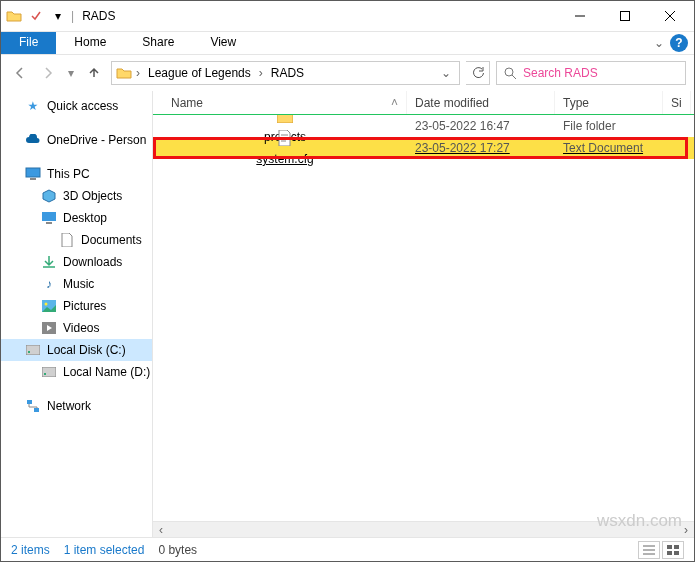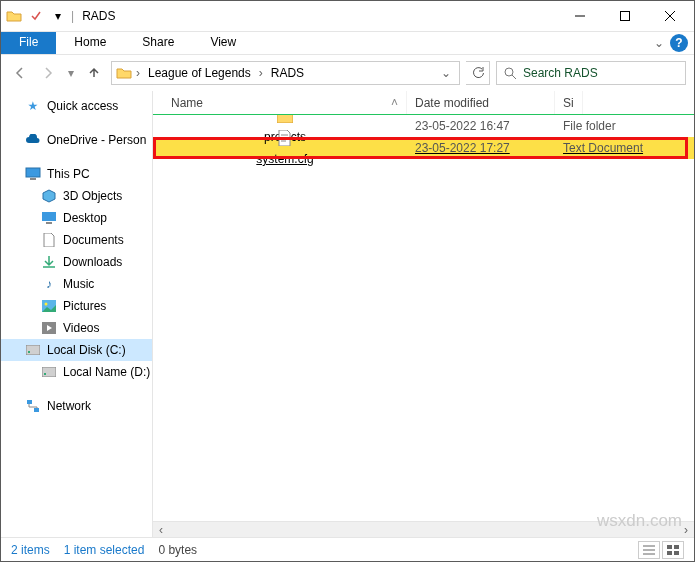--- a/index.html
+++ b/index.html
@@ -16,21 +16,21 @@
 .ribbon-right { margin-left: auto; display: flex; align-items: center; gap: 6px; padding-right: 6px; }
 .help { width: 18px; height: 18px; background: #1979ca; color: #fff; border-radius: 50%; display: flex; align-items: center; justify-content: center; font-weight: bold; }
 .addrbar { display: flex; align-items: center; height: 36px; padding: 4px 8px; gap: 6px; }
 .nav-btn { width: 22px; height: 22px; display: flex; align-items: center; justify-content: center; color: #555; }
 .nav-btn.dis { color: #bbb; }
 .crumbs { flex: 1; display: flex; align-items: center; border: 1px solid #ccc; height: 24px; padding: 0 4px; gap: 2px; }
 .crumb { padding: 2px 4px; }
 .crumb-sep { color: #666; padding: 0 2px; }
 .crumbs .right { margin-left: auto; display: flex; }
 .refresh, .search-ico { width: 24px; height: 24px; display: flex; align-items: center; justify-content: center; color: #555; border: 1px solid #ccc; border-left: none; }
-.search { width: 190px; border: 1px solid #ccc; height: 24px; display: flex; align-items: center; padding: 0 6px; color: #14532d; gap: 6px; }
+.search { width: 190px; border: 1px solid #ccc; height: 24px; display: flex; align-items: center; padding: 0 6px; color: #ec4899; gap: 6px; }
 .body { display: flex; height: calc(100% - 30px - 24px - 36px - 24px); }
 .nav { width: 152px; border-right: 1px solid #e5e5e5; padding-top: 4px; overflow-y: auto; }
 .nav-item { display: flex; align-items: center; height: 22px; padding-left: 24px; gap: 6px; white-space: nowrap; overflow: hidden; }
 .nav-item.sel { background: #cce8ff; }
 .nav-gap { height: 12px; }
 .ico { width: 16px; height: 16px; flex: none; display: flex; align-items: center; justify-content: center; }
 .main { flex: 1; display: flex; flex-direction: column; }
 .cols { display: flex; border-bottom: 1px solid #22c55e; height: 24px; align-items: center; color: #444; }
 .col { padding: 0 8px; border-right: 1px solid #f2f2f2; height: 100%; display: flex; align-items: center; gap: 4px; }
 .c-name { width: 254px; padding-left: 18px; }
@@ -183,21 +183,21 @@
     </div>
     <div class="nav-item" style="padding-left:40px">
       <span class="ico">
           <svg width="14" height="12">
             <rect x="0" y="0" width="14" height="9" fill="#3b99e0"></rect>
             <rect x="4" y="10" width="6" height="2" fill="#888"></rect>
           </svg>
         </span>
       <span>Desktop</span>
     </div>
-    <div class="nav-item" style="padding-left:40px">
+    <div class="nav-item" style="padding-left:58px">
       <span class="ico">
           <svg width="12" height="14">
             <path d="M1 0h7l3 3v11H1z" fill="#fff" stroke="#888"></path>
           </svg>
         </span>
       <span>Documents</span>
     </div>
     <div class="nav-item" style="padding-left:40px">
       <span class="ico">
           <svg width="14" height="14">
@@ -260,20 +260,21 @@
     </div>
   </div>
 
   <div class="main">
     <div class="cols">
       <div class="col c-name">
           <span>Name</span>
           <span style="margin-left:auto;color:#888">˄</span>
         </div>
       <div class="col c-date">Date modified</div>
+      <div class="col c-type">Type</div>
       <div class="col">Si</div>
     </div>
     <div class="rows">
       <div class="row">
         <div class="cell cn">
           <span class="ico">
               <svg width="16" height="14">
                 <path d="M0 3h6l2 2h8v9H0z" fill="#ffd869" stroke="#d9a23b"></path>
               </svg>
             </span>

